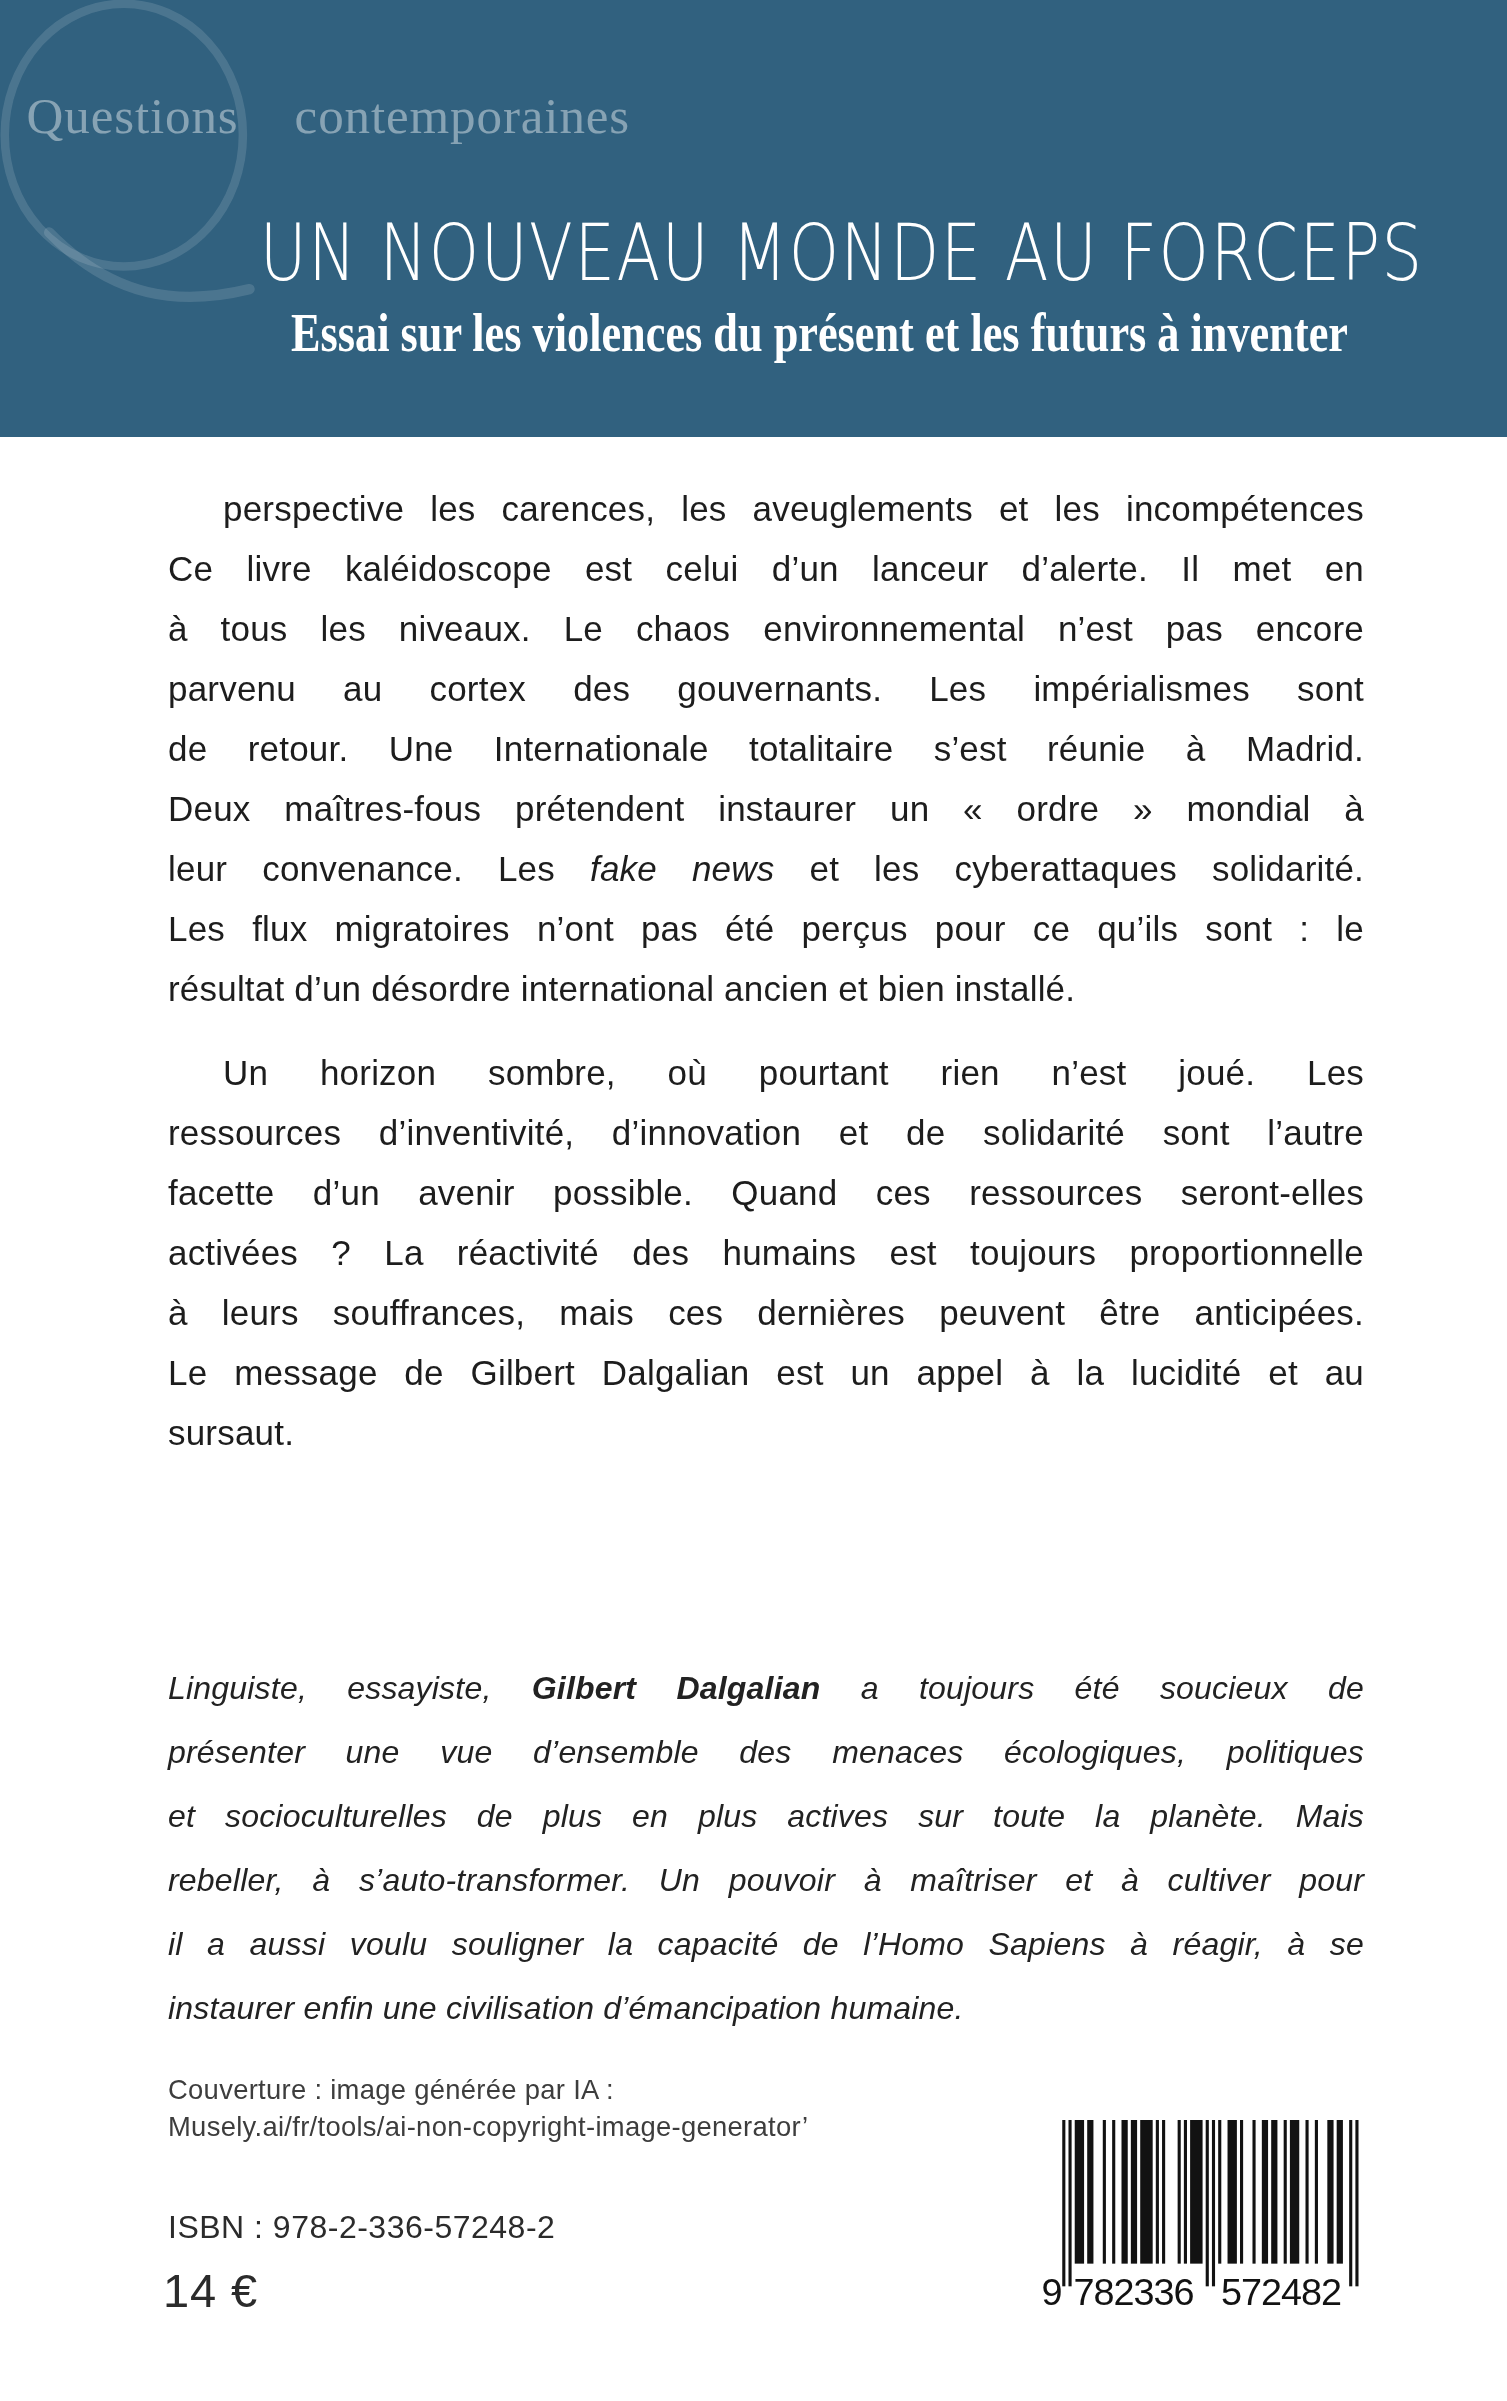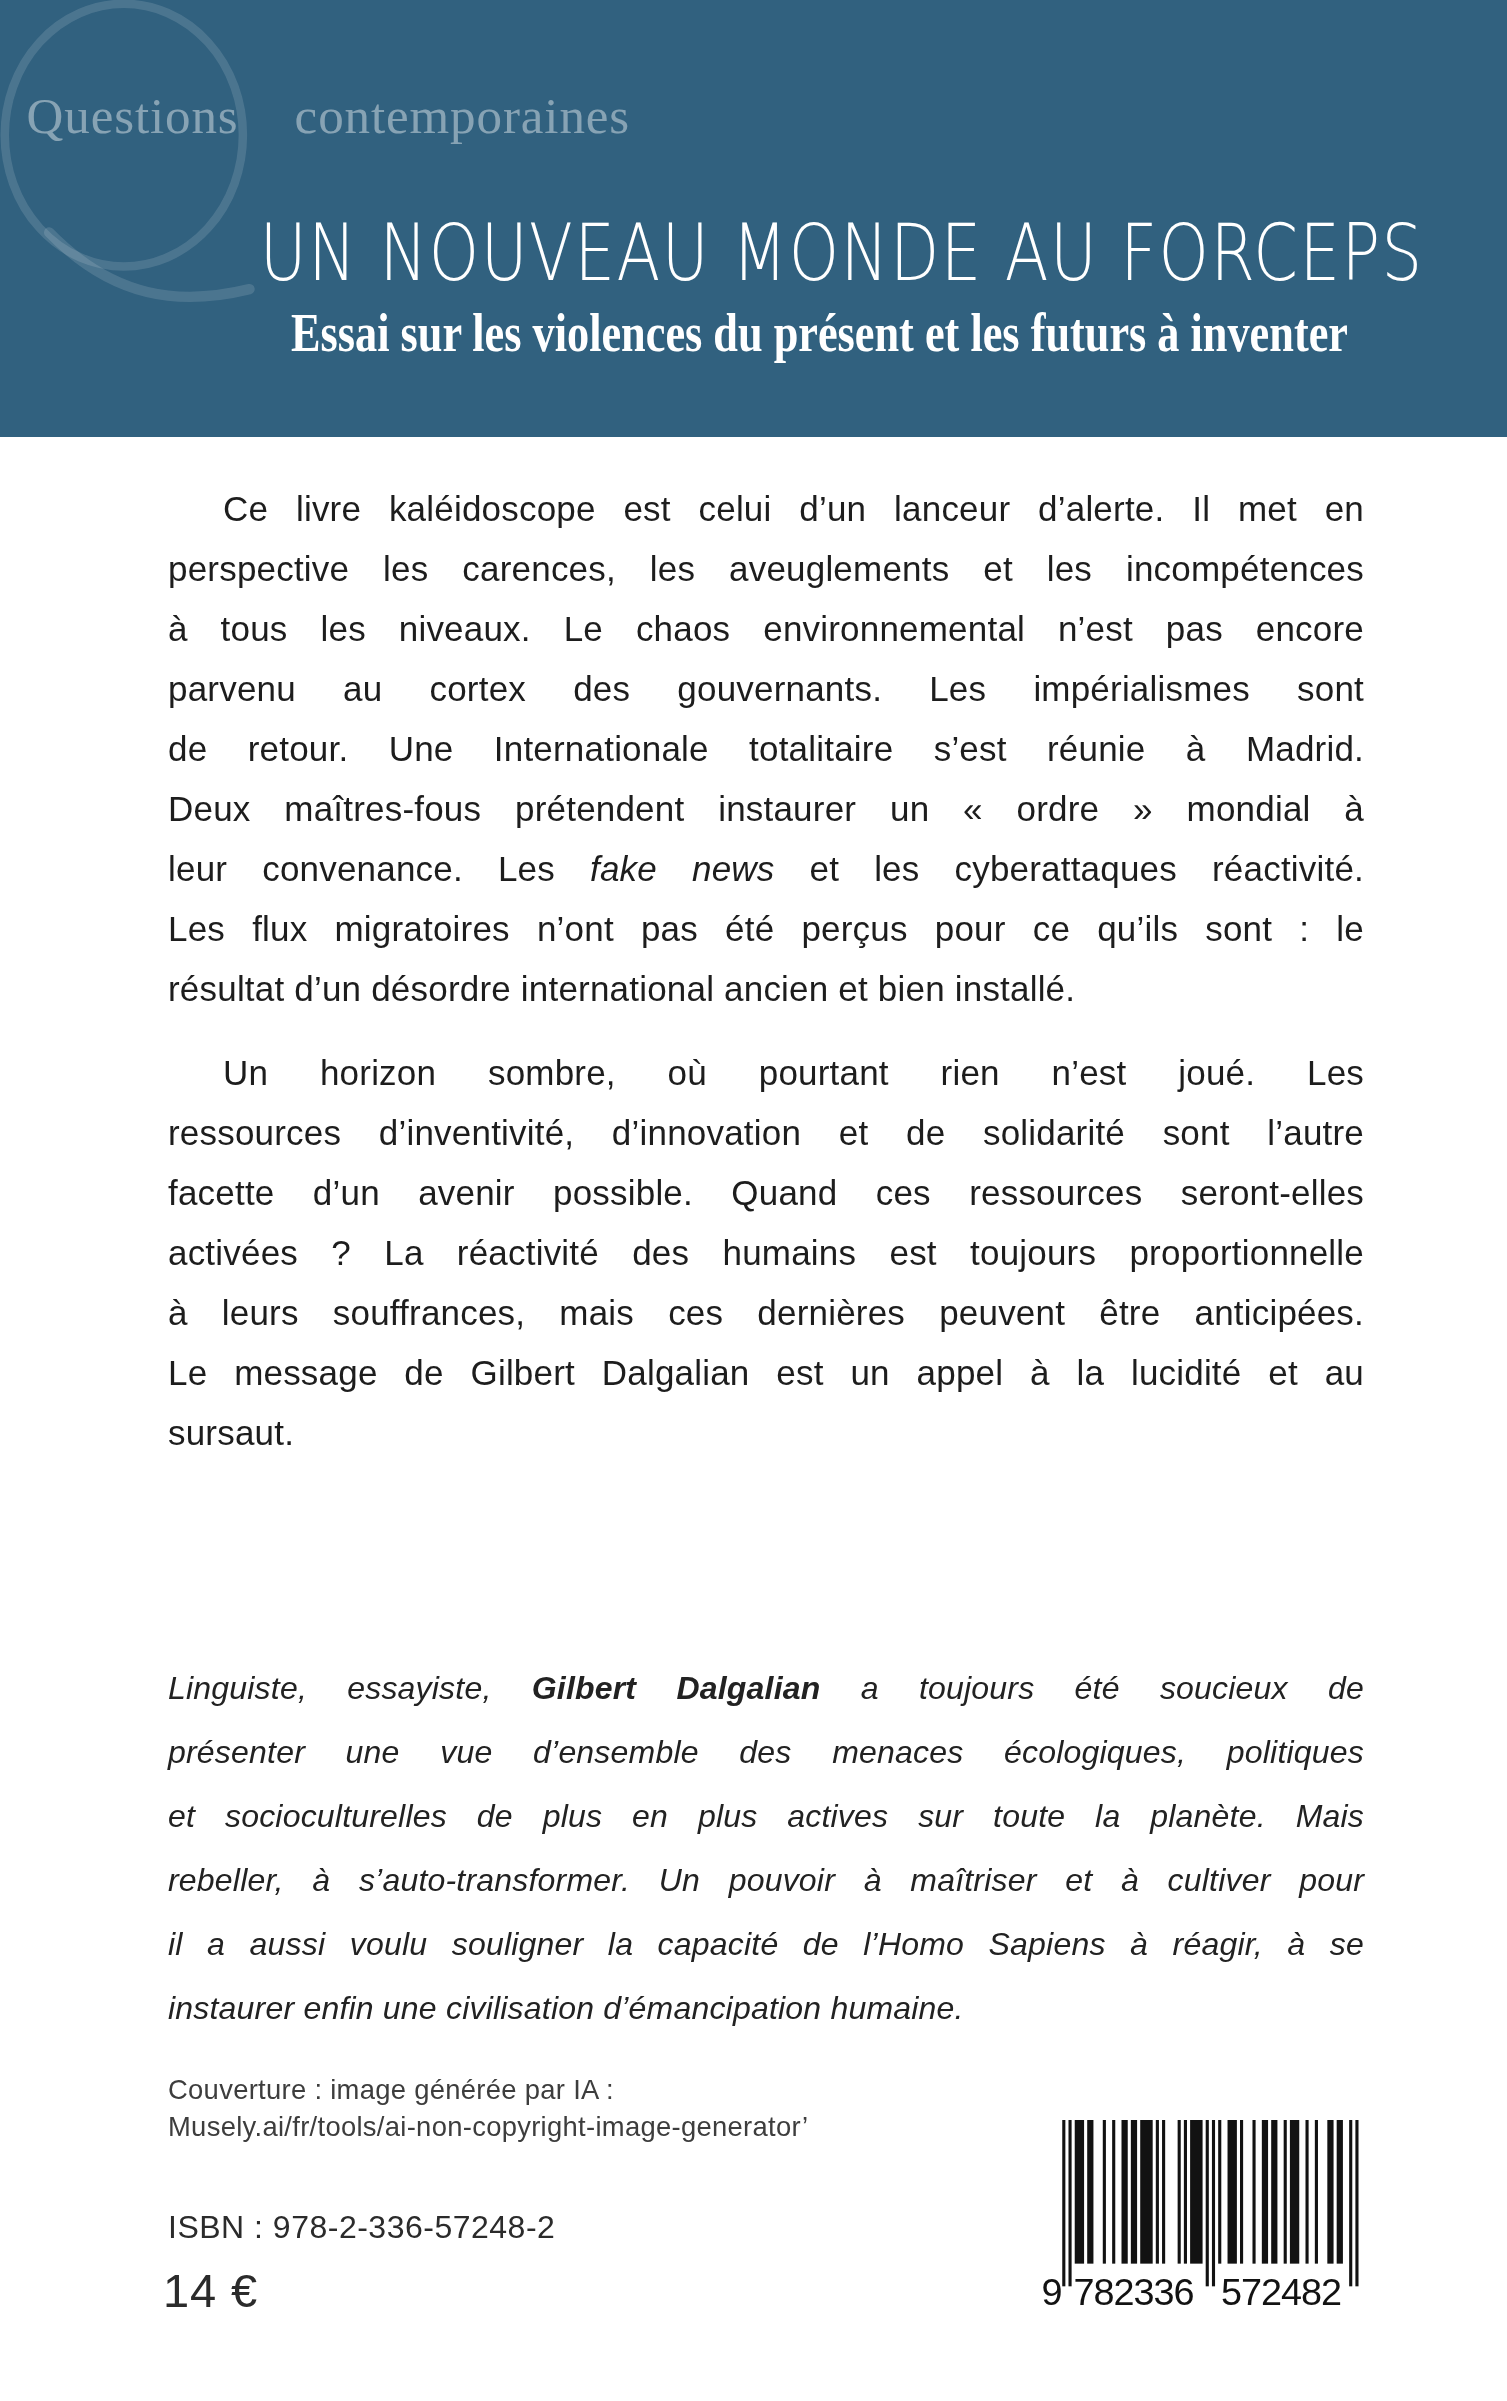--- a/index.html
+++ b/index.html
@@ -68,27 +68,27 @@
     <div class="title-row">
       <span class="title">UN NOUVEAU MONDE AU FORCEPS</span>
     </div>
     <div class="subtitle-row">
       <span class="subtitle">Essai sur les violences du présent et les futurs à inventer</span>
     </div>
   </div>
 </div>
 
 <div id="p1" class="textblock indent">
+    <div class="tline"><span>perspective les carences, les aveuglements et les incompétences</span></div>
     <div class="tline"><span>Ce livre kaléidoscope est celui d’un lanceur d’alerte. Il met en</span></div>
-    <div class="tline"><span>perspective les carences, les aveuglements et les incompétences</span></div>
     <div class="tline"><span>à tous les niveaux. Le chaos environnemental n’est pas encore</span></div>
     <div class="tline"><span>parvenu au cortex des gouvernants. Les impérialismes sont</span></div>
     <div class="tline"><span>de retour. Une Internationale totalitaire s’est réunie à Madrid.</span></div>
     <div class="tline"><span>Deux maîtres-fous prétendent instaurer un « ordre » mondial à</span></div>
-    <div class="tline"><span>leur convenance. Les </span><span class="i">fake news</span><span> et les cyberattaques réactivité.</span></div>
+    <div class="tline"><span>leur convenance. Les </span><span class="i">fake news</span><span> et les cyberattaques solidarité.</span></div>
     <div class="tline"><span>Les flux migratoires n’ont pas été perçus pour ce qu’ils sont : le</span></div>
     <div class="tline last"><span>résultat d’un désordre international ancien et bien installé.</span></div>
   </div>
 
 <div id="p2" class="textblock indent">
     <div class="tline"><span>Un horizon sombre, où pourtant rien n’est joué. Les</span></div>
     <div class="tline"><span>ressources d’inventivité, d’innovation et de solidarité sont l’autre</span></div>
     <div class="tline"><span>facette d’un avenir possible. Quand ces ressources seront-elles</span></div>
     <div class="tline"><span>activées ? La réactivité des humains est toujours proportionnelle</span></div>
     <div class="tline"><span>à leurs souffrances, mais ces dernières peuvent être anticipées.</span></div>

